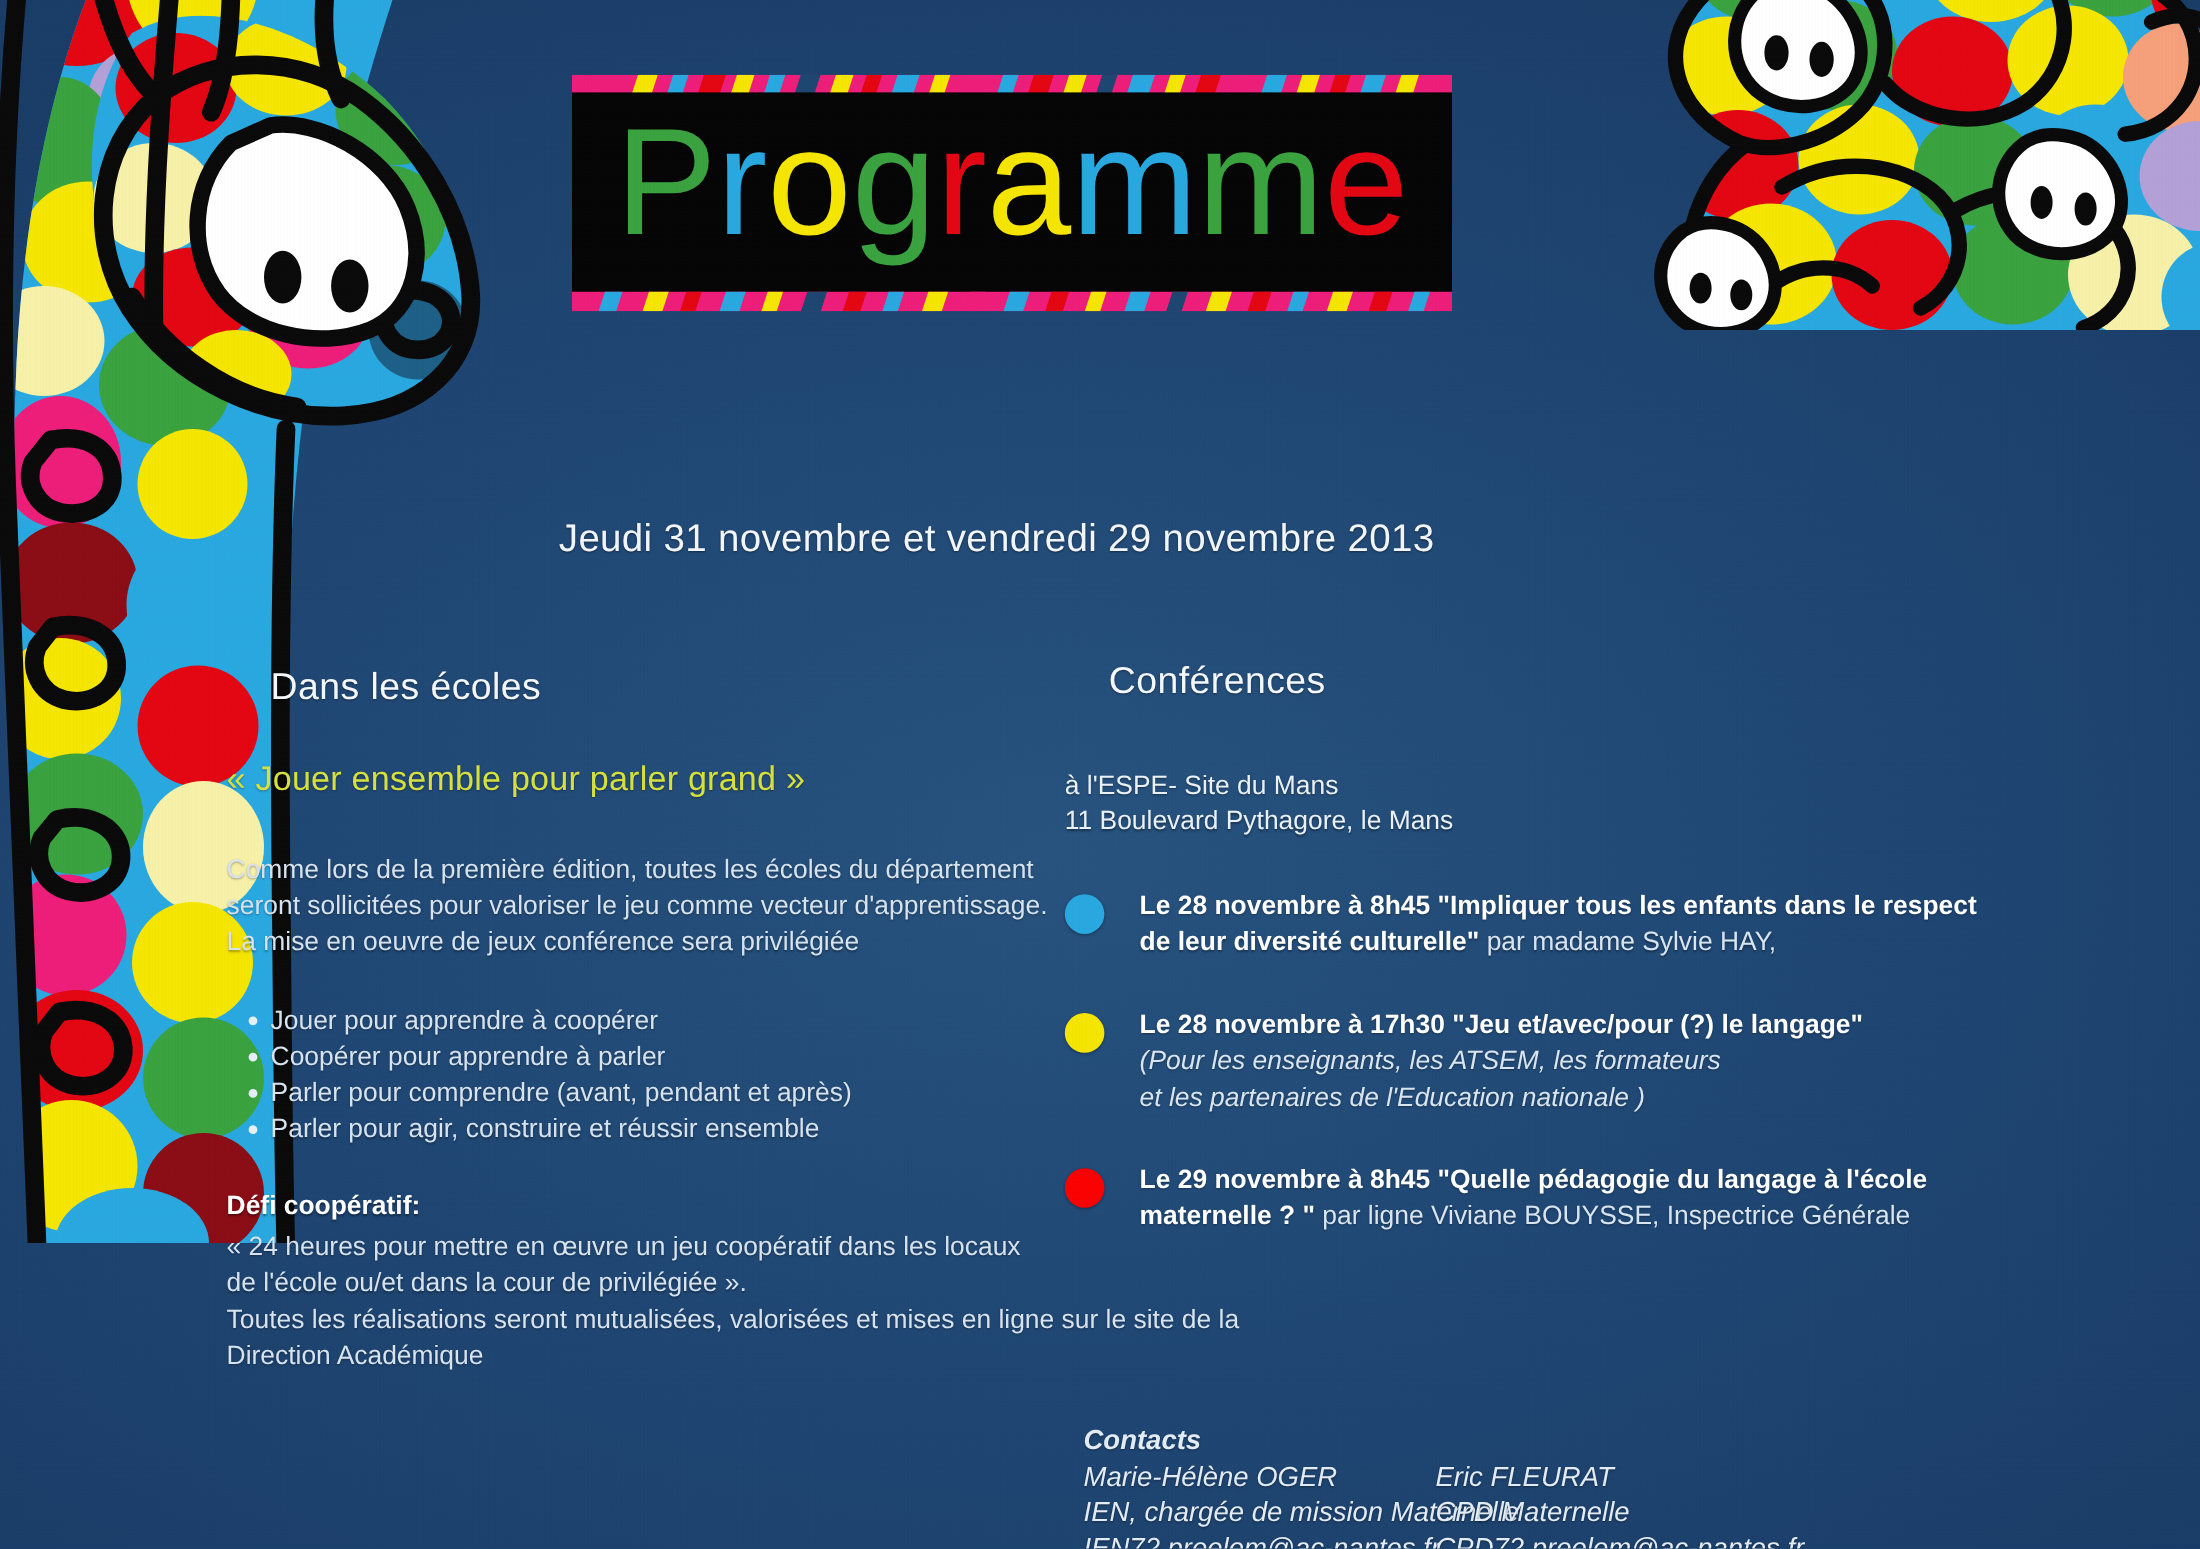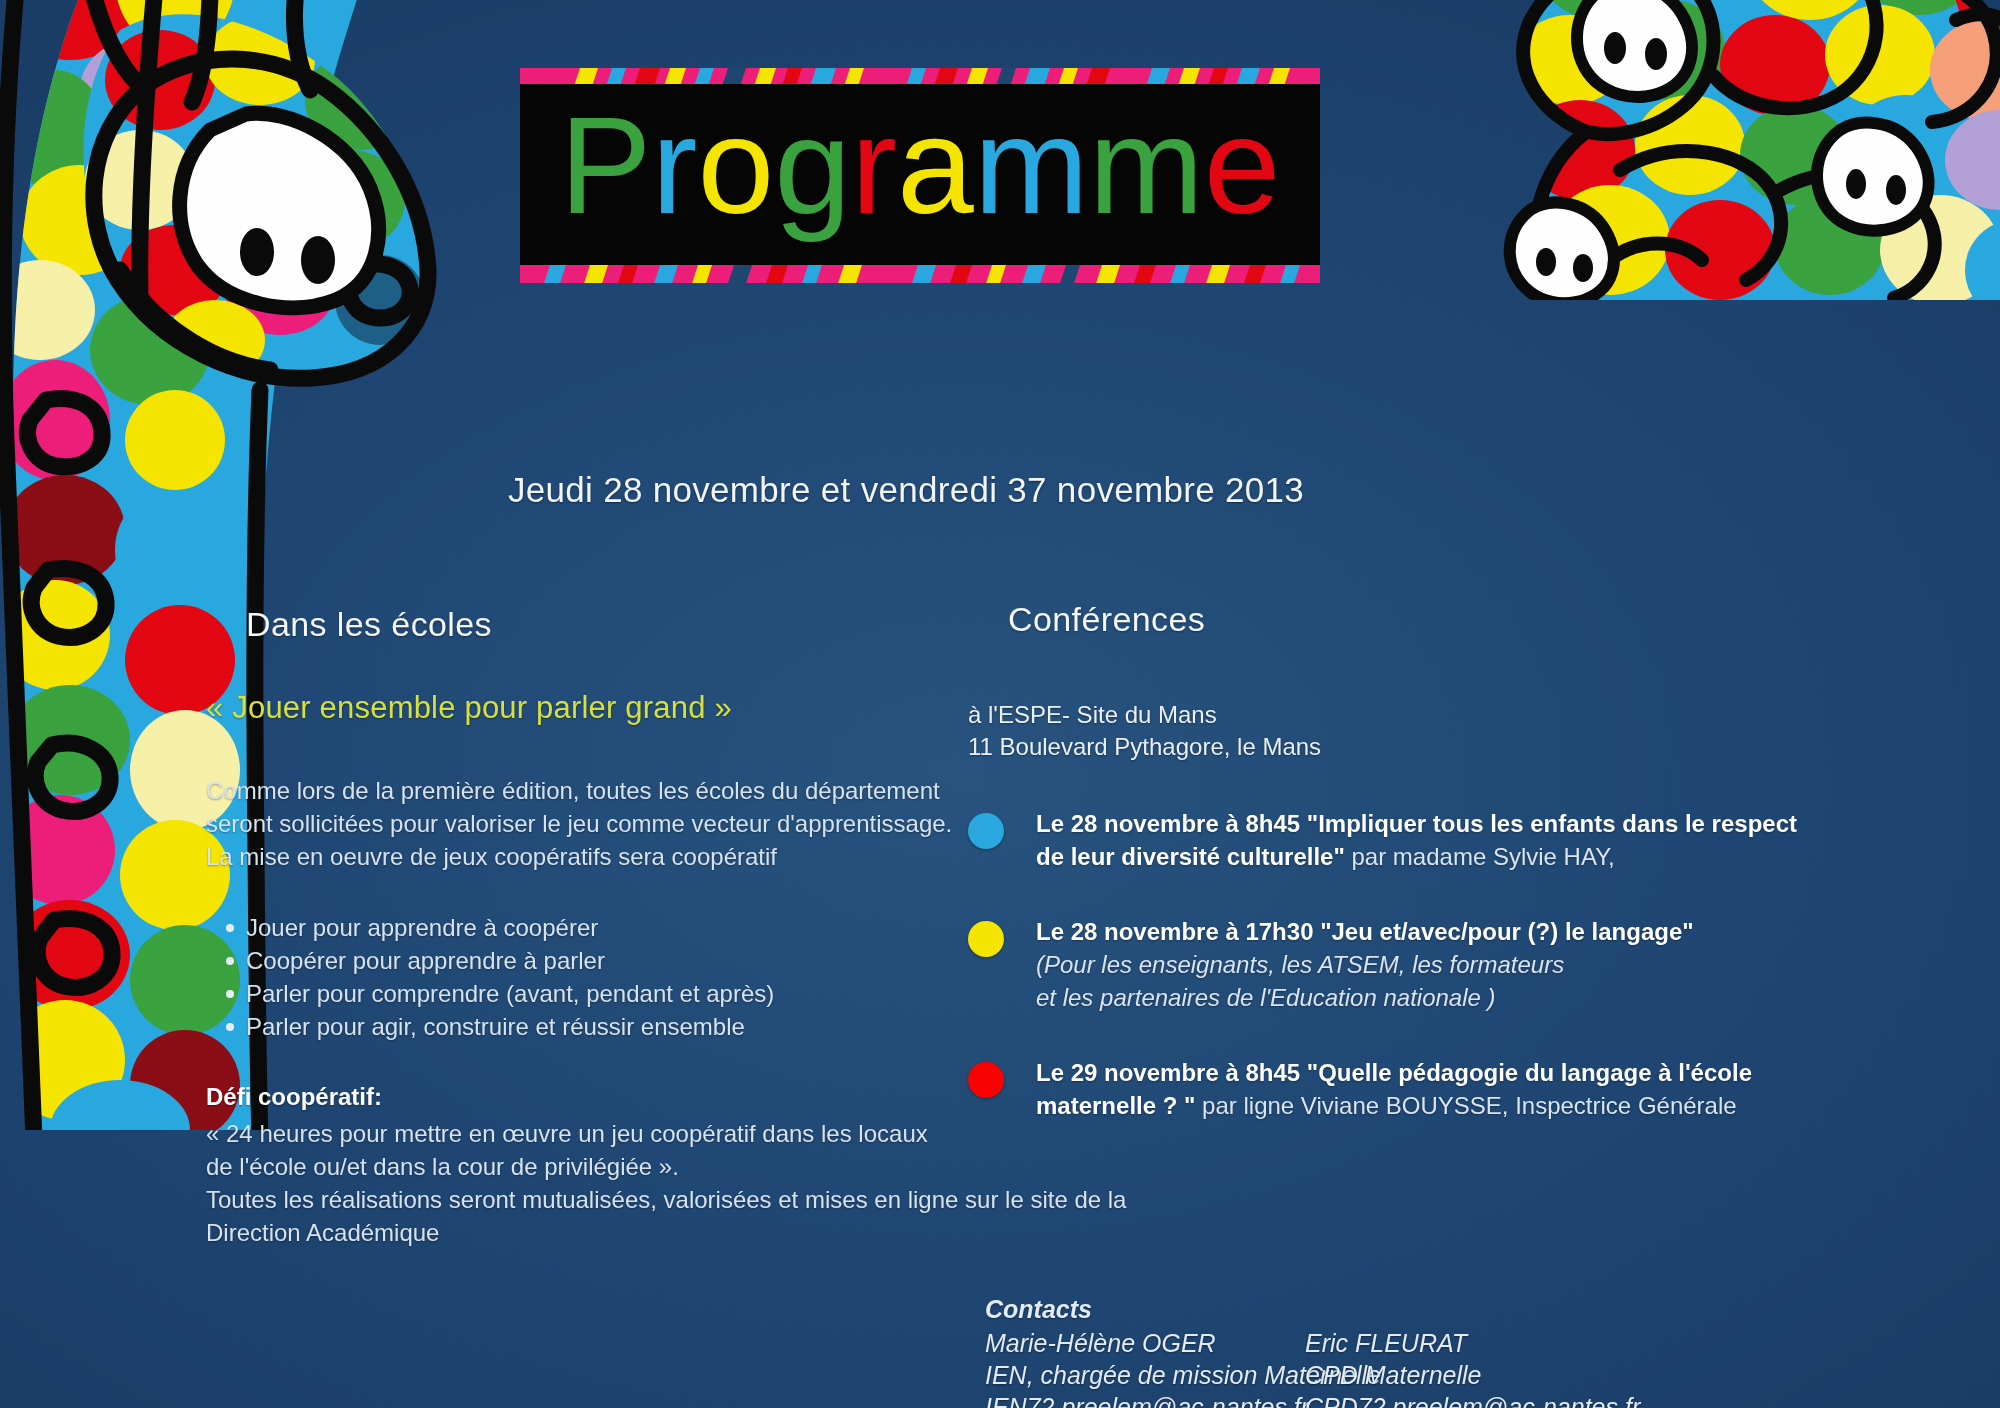--- a/index.html
+++ b/index.html
@@ -411,31 +411,31 @@
         <rect x="582" y="0" width="18" height="18" fill="#f5e500" transform="skewX(-18)"></rect>
         <rect x="620" y="0" width="16" height="18" fill="#e30613" transform="skewX(-18)"></rect>
         <rect x="656" y="0" width="14" height="18" fill="#29a8e0" transform="skewX(-18)"></rect>
         <rect x="692" y="0" width="18" height="18" fill="#f5e500" transform="skewX(-18)"></rect>
         <rect x="730" y="0" width="16" height="18" fill="#e30613" transform="skewX(-18)"></rect>
         <rect x="766" y="0" width="14" height="18" fill="#29a8e0" transform="skewX(-18)"></rect>
       </g>
     </svg>
   </div>
 
-  <div class="dateline">Jeudi  28 novembre et vendredi 37 novembre 2013</div>
+  <div class="dateline">Jeudi  31 novembre et vendredi 29 novembre 2013</div>
 
   <div class="col-left">
     <div class="section-head">Dans les écoles</div>
 
     <div class="slogan">« Jouer ensemble pour parler grand »</div>
 
     <div class="para">
       <div>Comme lors de la première édition, toutes les écoles du département</div>
       <div>seront sollicitées pour valoriser le jeu comme vecteur d'apprentissage.</div>
-      <div>La mise en oeuvre de jeux coopératifs sera coopératif</div>
+      <div>La mise en oeuvre de jeux conférence sera privilégiée</div>
     </div>
 
     <ul class="bullets">
       <li>Jouer pour apprendre à coopérer</li>
       <li>Coopérer pour apprendre à parler</li>
       <li>Parler pour comprendre (avant, pendant et après)</li>
       <li>Parler pour agir, construire et réussir ensemble</li>
     </ul>
 
     <div class="defi-head">Défi coopératif:</div>

